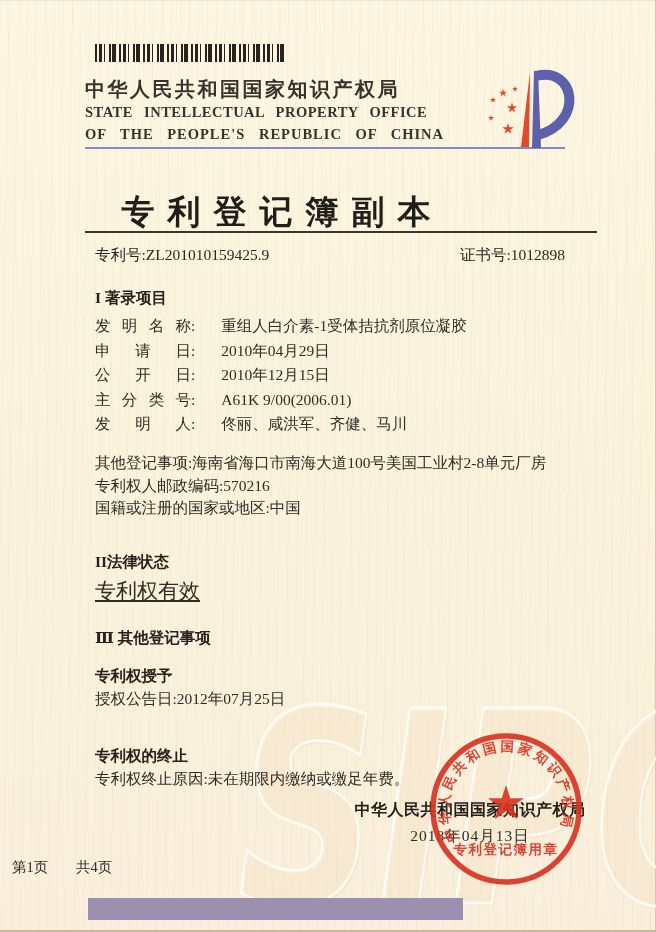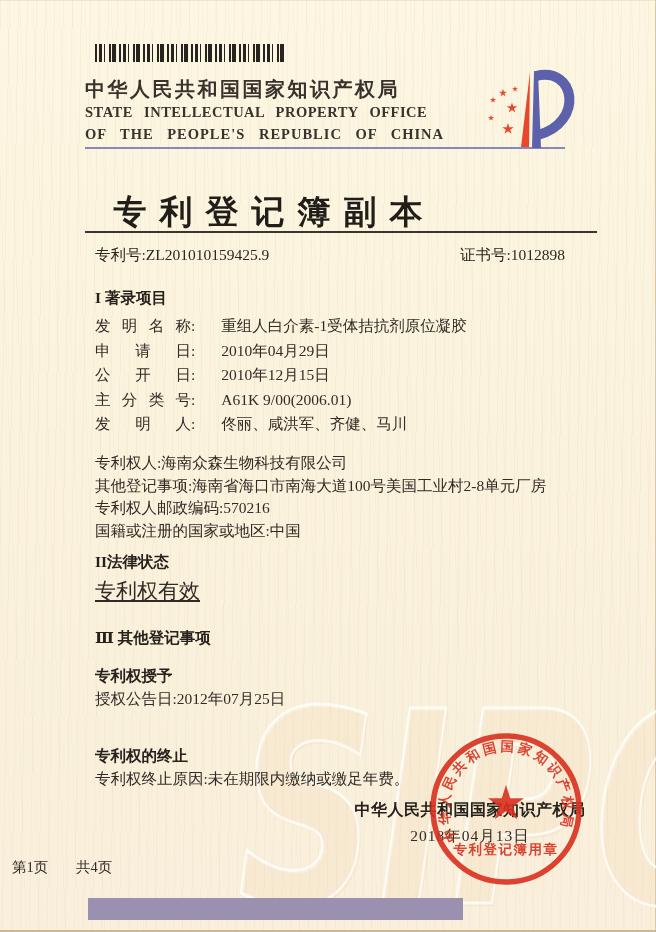--- a/index.html
+++ b/index.html
@@ -47,21 +47,21 @@
       #27241f 17px 21px, transparent 21px 24px);
   }
 
   
   .org-cn{left:85px;top:76px;font-size:20px;font-weight:bold;letter-spacing:2.5px;color:#37322b;}
   .org-en1{left:85px;top:104px;font-size:14.5px;font-weight:bold;letter-spacing:.5px;word-spacing:7px;color:#37322b;}
   .org-en2{left:85px;top:126px;font-size:14.5px;font-weight:bold;letter-spacing:1px;word-spacing:9px;color:#37322b;}
   .purple-rule{left:85px;top:147px;width:480px;height:2px;background:#8689bf;}
 
   
-  .doc-title{left:8px;top:190px;width:520px;text-align:center;
+  .doc-title{left:16px;top:190px;width:520px;text-align:center;
     font-size:33px;font-weight:bold;letter-spacing:13px;text-indent:13px;color:#211d18;}
   .title-rule{left:85px;top:231px;width:512px;height:2px;background:#3b352e;}
 
   .numbers-row{left:95px;top:245px;width:470px;display:flex;justify-content:space-between;
     font-size:15.5px;color:#2c2username;color:#2c2721;}
   .numbers-row b{font-weight:normal;}
 
   .sec-head{font-weight:bold;font-size:15.5px;color:#26211b;}
   .s1-head{left:95px;top:288px;}
 
@@ -147,21 +147,20 @@
       <span class="field-label">公开日</span><span class="field-colon">:</span><span class="field-value">2010年12月15日</span>
     </div>
     <div class="field-row">
       <span class="field-label">主分类号</span><span class="field-colon">:</span><span class="field-value">A61K 9/00(2006.01)</span>
     </div>
     <div class="field-row">
       <span class="field-label">发明人</span><span class="field-colon">:</span><span class="field-value">佟丽、咸洪军、齐健、马川</span>
     </div>
   </div>
   <div class="abs holders z1">
-    <div>专利权人:海南众森生物科技有限公司</div>
     <div>其他登记事项:海南省海口市南海大道100号美国工业村2-8单元厂房</div>
     <div>专利权人邮政编码:570216</div>
     <div>国籍或注册的国家或地区:中国</div>
   </div>
 
   <div class="abs sec-head s2-head z1">II法律状态</div>
   <div class="abs s2-body z1">专利权有效</div>
 
   <div class="abs sec-head s3-head z1">Ⅲ 其他登记事项</div>
   <div class="abs sec-head grant-head z1">专利权授予</div>

